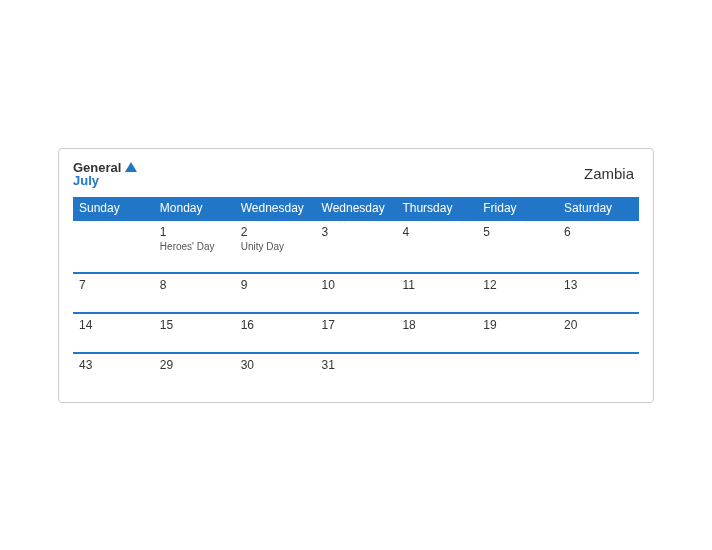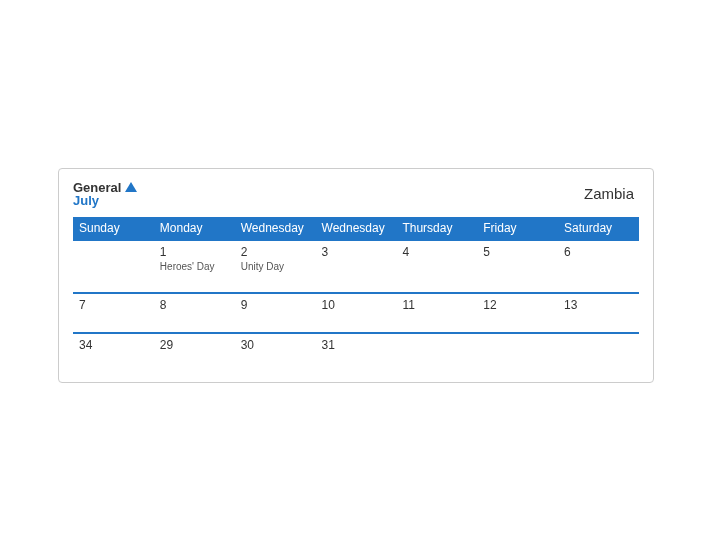--- a/index.html
+++ b/index.html
@@ -172,21 +172,44 @@
           </td>
           <td>
             <div class="day-number">12</div>
           </td>
           <td>
             <div class="day-number">13</div>
           </td>
         </tr>
         <tr>
           <td>
-            <div class="day-number">34</div>
+            <div class="day-number">14</div>
+          </td>
+          <td>
+            <div class="day-number">15</div>
+          </td>
+          <td>
+            <div class="day-number">16</div>
+          </td>
+          <td>
+            <div class="day-number">17</div>
+          </td>
+          <td>
+            <div class="day-number">18</div>
+          </td>
+          <td>
+            <div class="day-number">19</div>
+          </td>
+          <td>
+            <div class="day-number">20</div>
+          </td>
+        </tr>
+        <tr>
+          <td>
+            <div class="day-number">43</div>
           </td>
           <td>
             <div class="day-number">29</div>
           </td>
           <td>
             <div class="day-number">30</div>
           </td>
           <td>
             <div class="day-number">31</div>
           </td>

